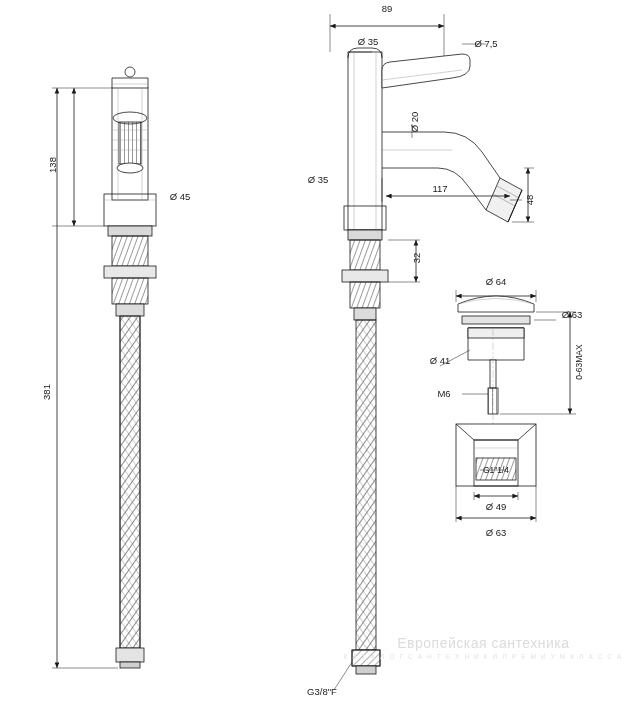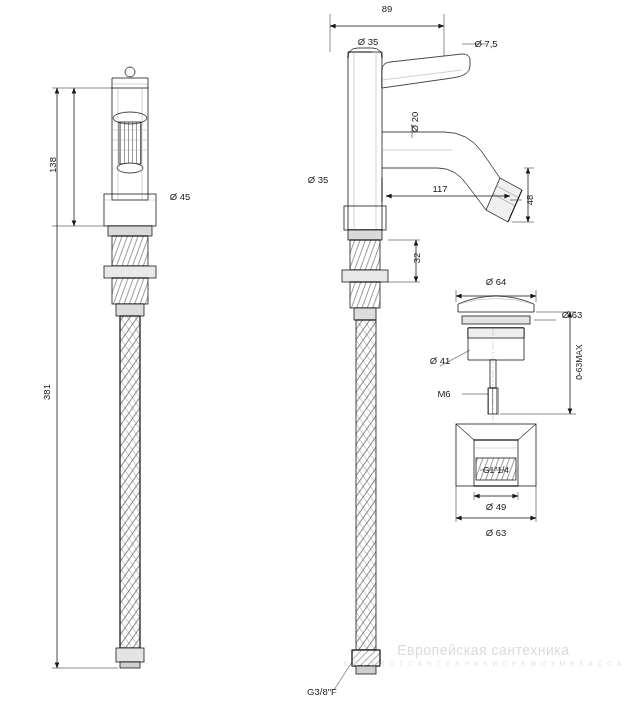--- a/index.html
+++ b/index.html
@@ -26,21 +26,21 @@
     font-family: "Liberation Sans", sans-serif;
     font-size: 9.5px;
     fill: #1a1a1a;
   }
   .dimtext.small {
     font-size: 8.5px;
   }
   .wm {
     position: absolute;
     right: 12px;
-    bottom: 37px;
+    bottom: 44px;
     text-align: center;
     color: #d8d8d8;
     pointer-events: none;
     user-select: none;
   }
   .wm .wm-main {
     font-size: 14px;
     letter-spacing: 0.5px;
     color: #dcdcdc;
   }

